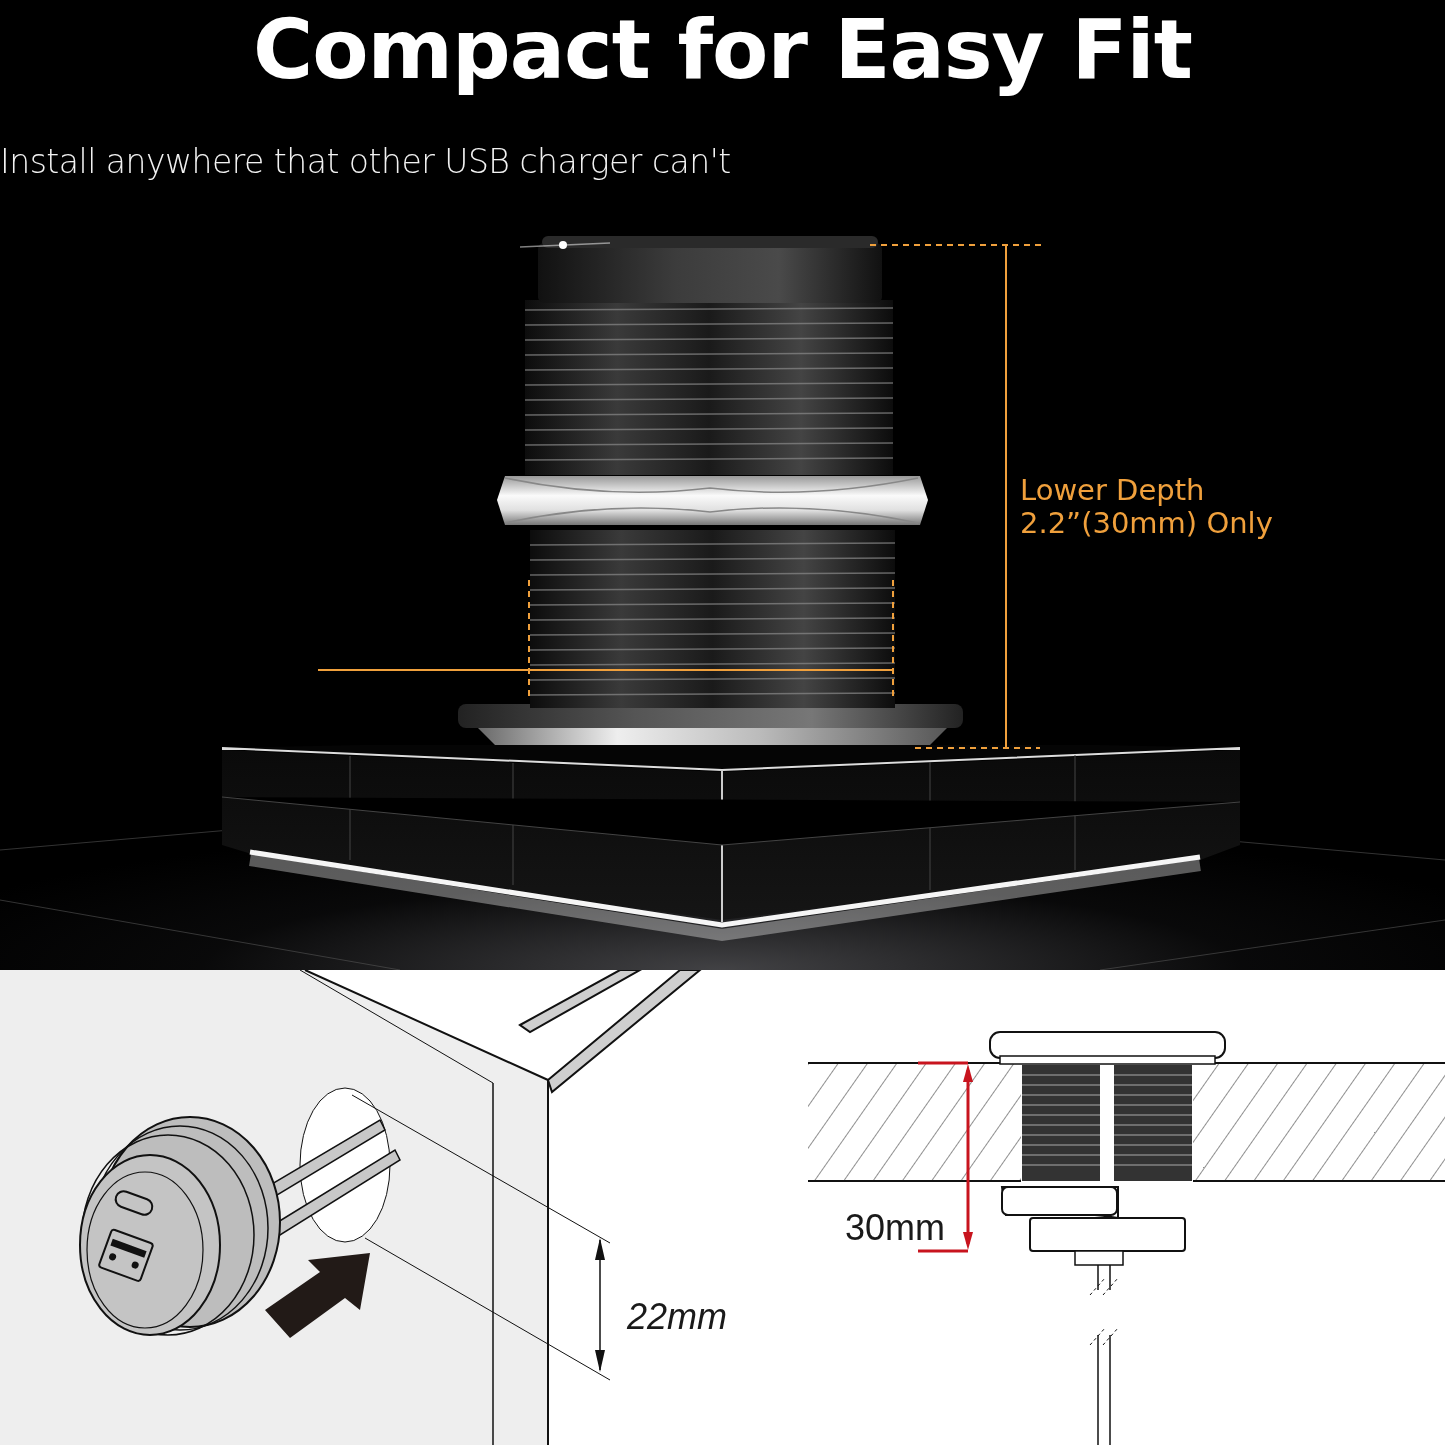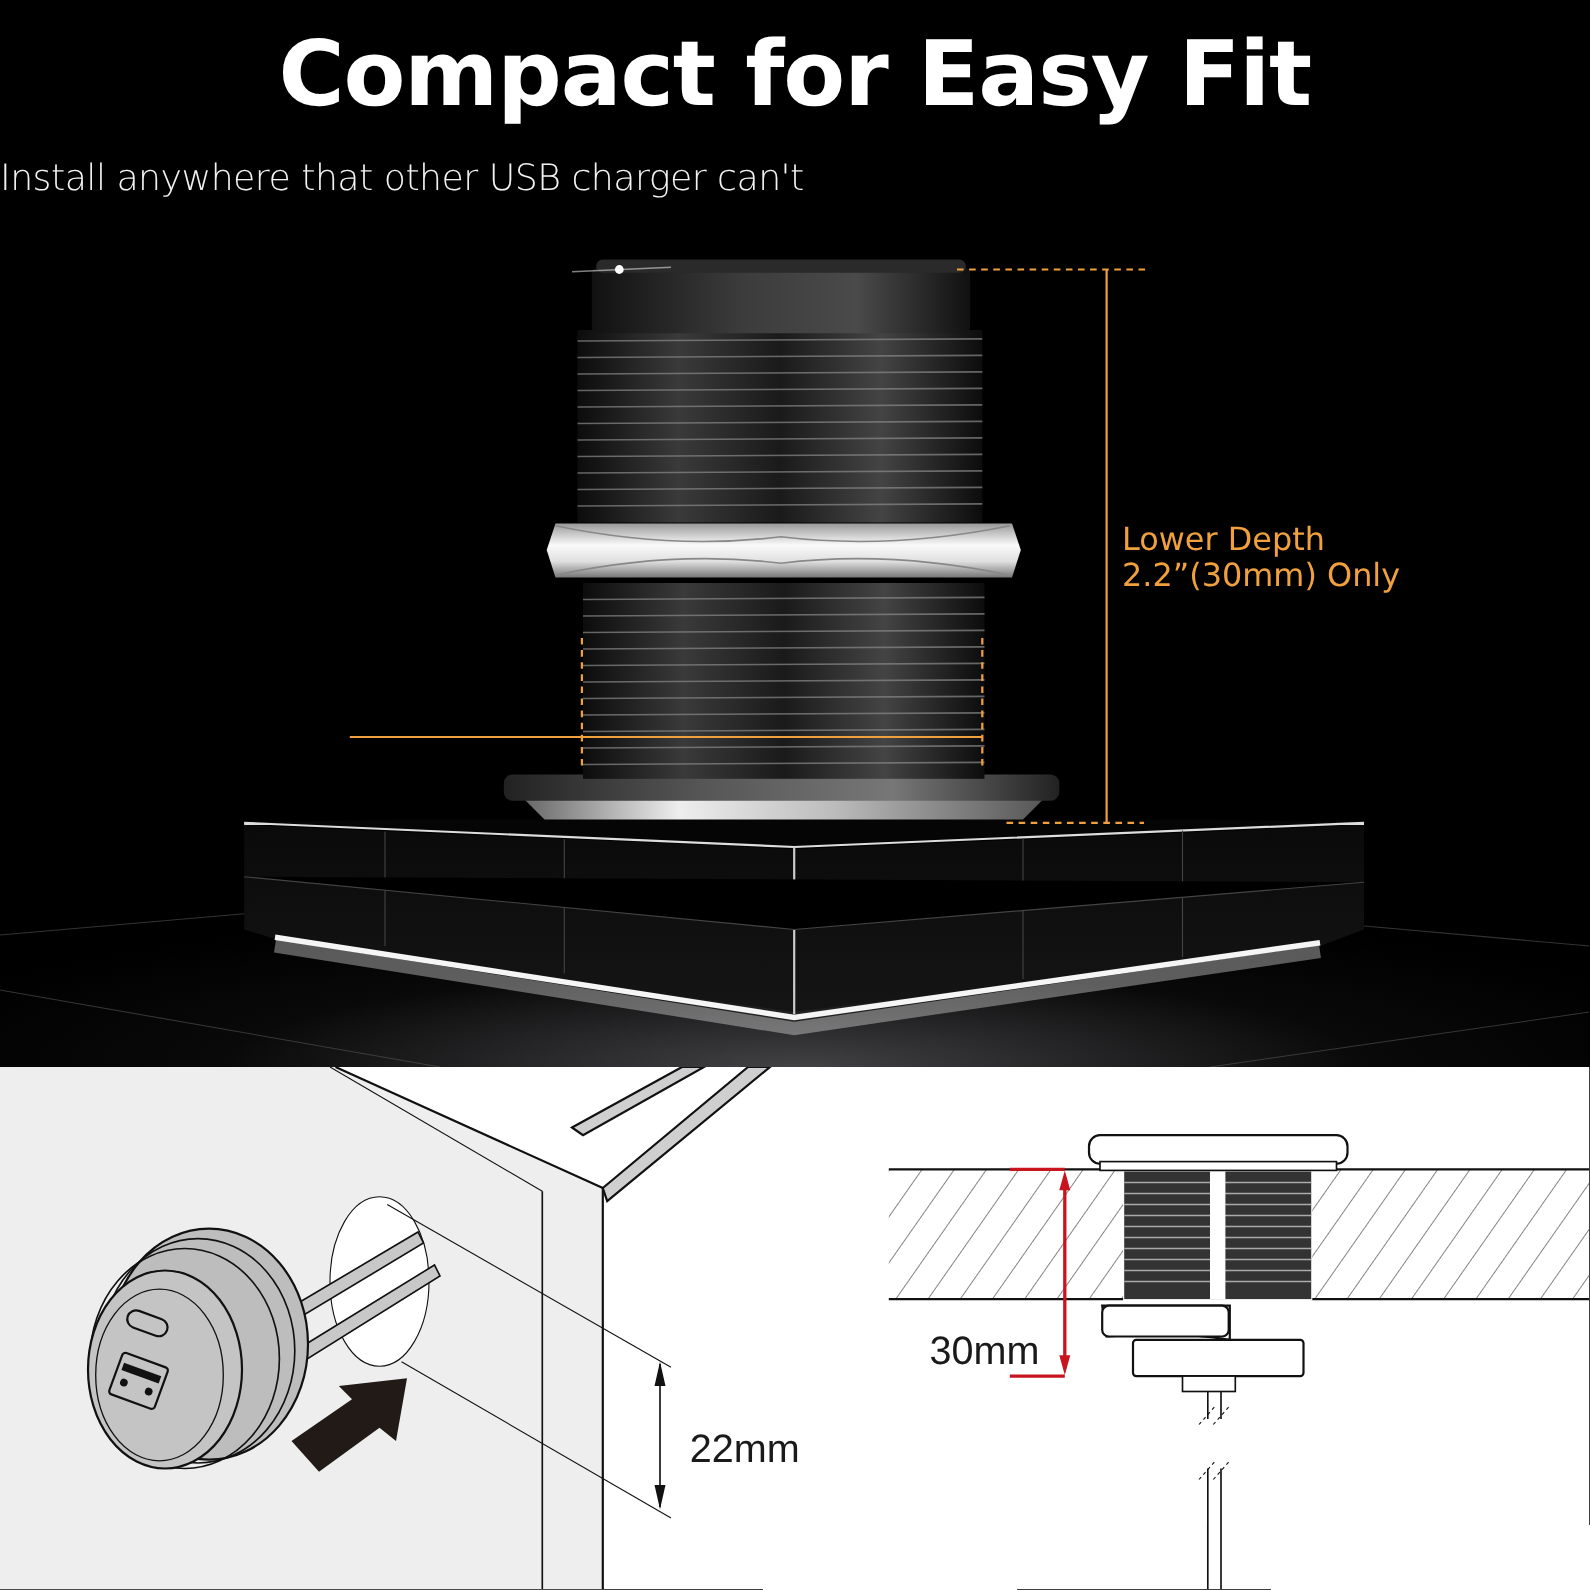--- a/index.html
+++ b/index.html
@@ -3,35 +3,35 @@
 <meta charset="utf-8">
 <style>
   * { margin: 0; padding: 0; box-sizing: border-box; }
   html, body { width: 1445px; height: 1445px; overflow: hidden; background: #000; }
   body { position: relative; font-family: "Liberation Sans", "DejaVu Sans", sans-serif; }
 
   .hero { position: absolute; left: 0; top: 0; width: 1445px; height: 970px; background: #000; overflow: hidden; }
   .hero-glow { position: absolute; left: 0; top: 760px; width: 1445px; height: 210px;
     background: radial-gradient(ellipse 60% 70% at 50% 100%, rgba(120,120,125,0.55), rgba(30,30,32,0.3) 60%, rgba(0,0,0,0) 100%); }
 
-  .title { position: absolute; left: 0; width: 1445px; top: 18px; text-align: center; color: #fff;
+  .title { position: absolute; left: 0; width: 1445px; top: 0; text-align: center; color: #fff;
     font-family: "DejaVu Sans", sans-serif; font-weight: bold; font-size: 82px; letter-spacing: -1px; line-height: 100px; }
   .subtitle { position: absolute; left: 0; width: 1410px; top: 140px; text-align: left; color: #f2f2f2;
     font-family: "DejaVu Sans", sans-serif; font-weight: 300; font-size: 33px; line-height: 44px; letter-spacing: -0.5px; }
 
   
   .product { position: absolute; left: 0; top: 0; width: 1445px; height: 970px; }
 
   .annot-label { position: absolute; color: #f0a03c; font-family: "DejaVu Sans", sans-serif; font-size: 29px; line-height: 33px; }
   .annot-lower { left: 1020px; top: 474px; }
   .annot-smaller { right: 932px; top: 591px; text-align: right; }
 
   .lower-panel { position: absolute; left: 0; top: 970px; width: 1445px; height: 475px; background: #fff; overflow: hidden; }
   .dim-text { position: absolute; color: #1a1a1a; font-family: "Liberation Sans", sans-serif; font-size: 36px; }
-  .dim-22 { left: 627px; top: 1296px; }
+  .dim-22 { left: 627px; top: 1296px; font-style: italic; }
   .dim-30 { left: 845px; top: 1195px; margin-top: 12px; }
 </style>
 </head>
 <body>
 
 <div class="hero">
   <div class="hero-glow"></div>
 
   <svg class="product" viewBox="0 0 1445 970" width="1445" height="970">
     <defs>

